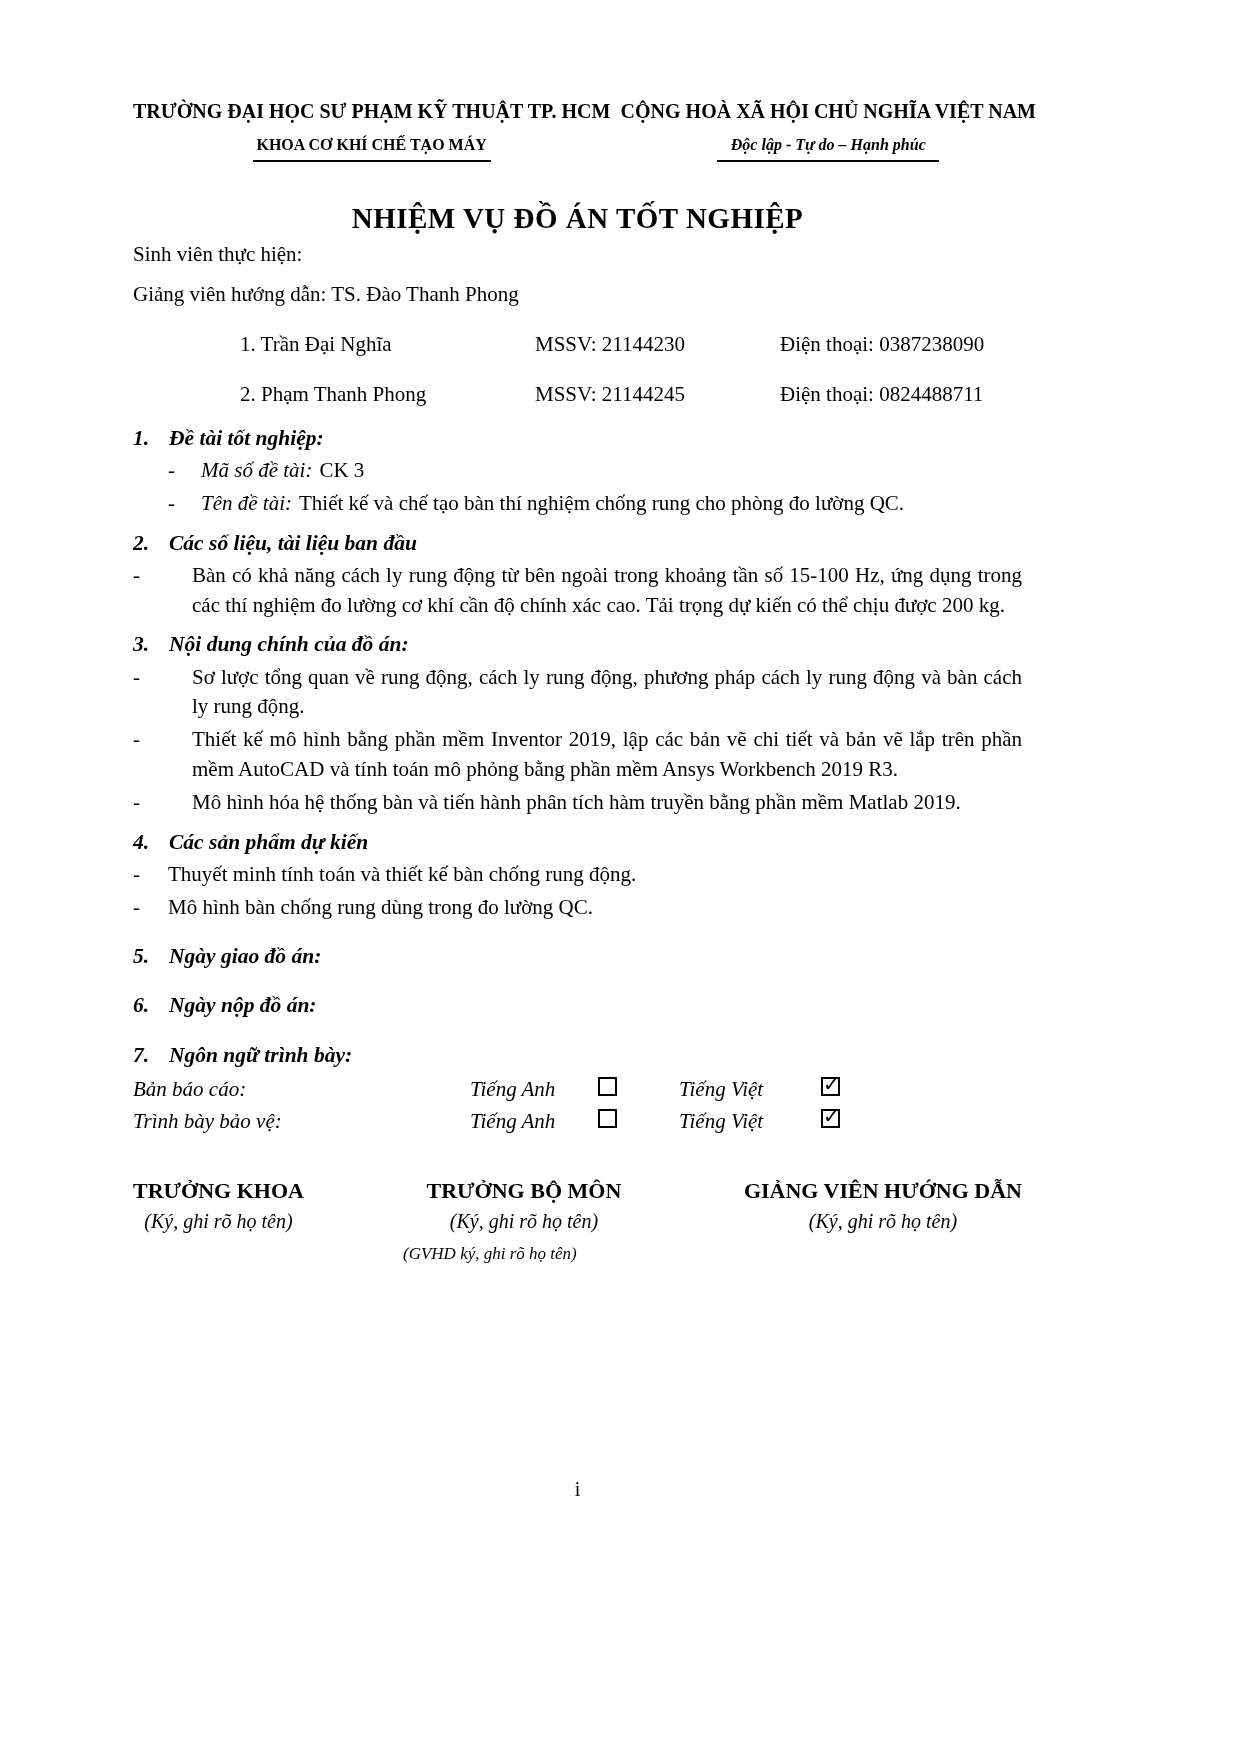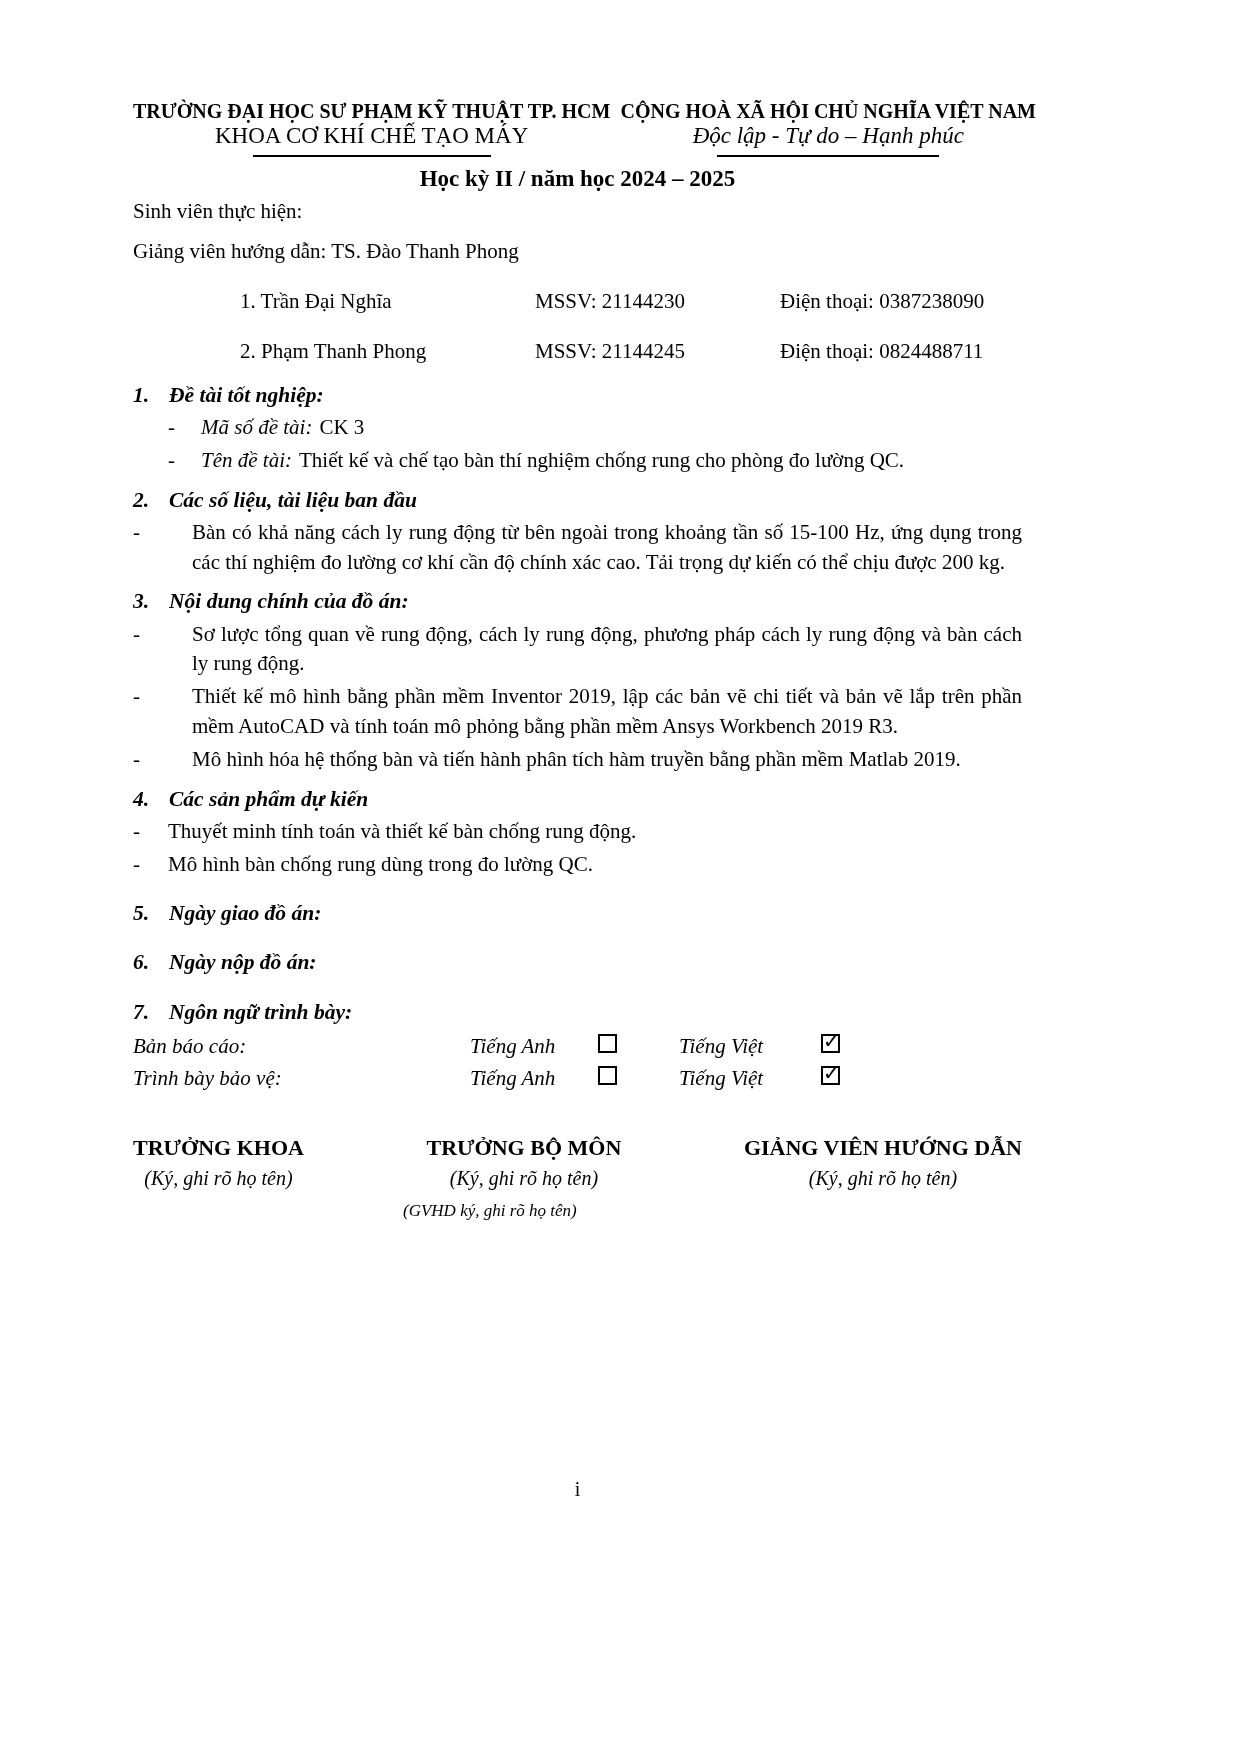--- a/index.html
+++ b/index.html
@@ -10,21 +10,21 @@
   .page {
     position:relative; width:1240px; height:1754px;
     padding:100px 218px 0 133px; box-sizing:border-box;
   }
 
   
   .doc-header { display:flex; justify-content:space-between; }
   .header-block { text-align:center; }
   .header-block.right { margin-right:-14px;text-align:center; }
   .hb-line1 { font-weight:bold; font-size:20px; white-space:nowrap; }
-  .hb-line2 { font-weight:normal; font-size:23px; white-space:nowrap; }
+  .hb-line2 { font-weight:bold; font-size:16px; margin-top:13px; white-space:nowrap; }
   .right .hb-line2 { font-style:italic; }
   .rule { border-bottom:2.4px solid #000; margin:6px auto 0 auto; }
   .rule-left { width:238px; }
   .rule-right { width:222px; }
 
   
   .doc-title { text-align:center; font-size:29px; font-weight:bold; letter-spacing:0.5px; margin:40px 0 0 0; }
   .doc-subtitle { text-align:center; font-size:23px; font-weight:bold; margin-top:9px; }
 
   .plain-line { font-size:21px; margin:0; }
@@ -96,21 +96,21 @@
       <div class="hb-line2">KHOA CƠ KHÍ CHẾ TẠO MÁY</div>
       <div class="rule rule-left"></div>
     </div>
     <div class="header-block right">
       <div class="hb-line1">CỘNG HOÀ XÃ HỘI CHỦ NGHĨA VIỆT NAM</div>
       <div class="hb-line2">Độc lập - Tự do – Hạnh phúc</div>
       <div class="rule rule-right"></div>
     </div>
   </header>
 
-  <div class="doc-subtitle">Học kỳ II / năm học 2024 – 2025</div>
+  <h1 class="doc-title">NHIỆM VỤ ĐỒ ÁN TỐT NGHIỆP</h1>
 
   <p class="plain-line students-line">Sinh viên thực hiện:</p>
   <p class="plain-line advisor-line">Giảng viên hướng dẫn: TS. Đào Thanh Phong</p>
 
   <div class="student-row">
     <span class="st-name">1. Trần Đại Nghĩa</span>
     <span class="st-mssv">MSSV: 21144230</span>
     <span class="st-phone">Điện thoại: 0387238090</span>
   </div>
   <div class="student-row">

